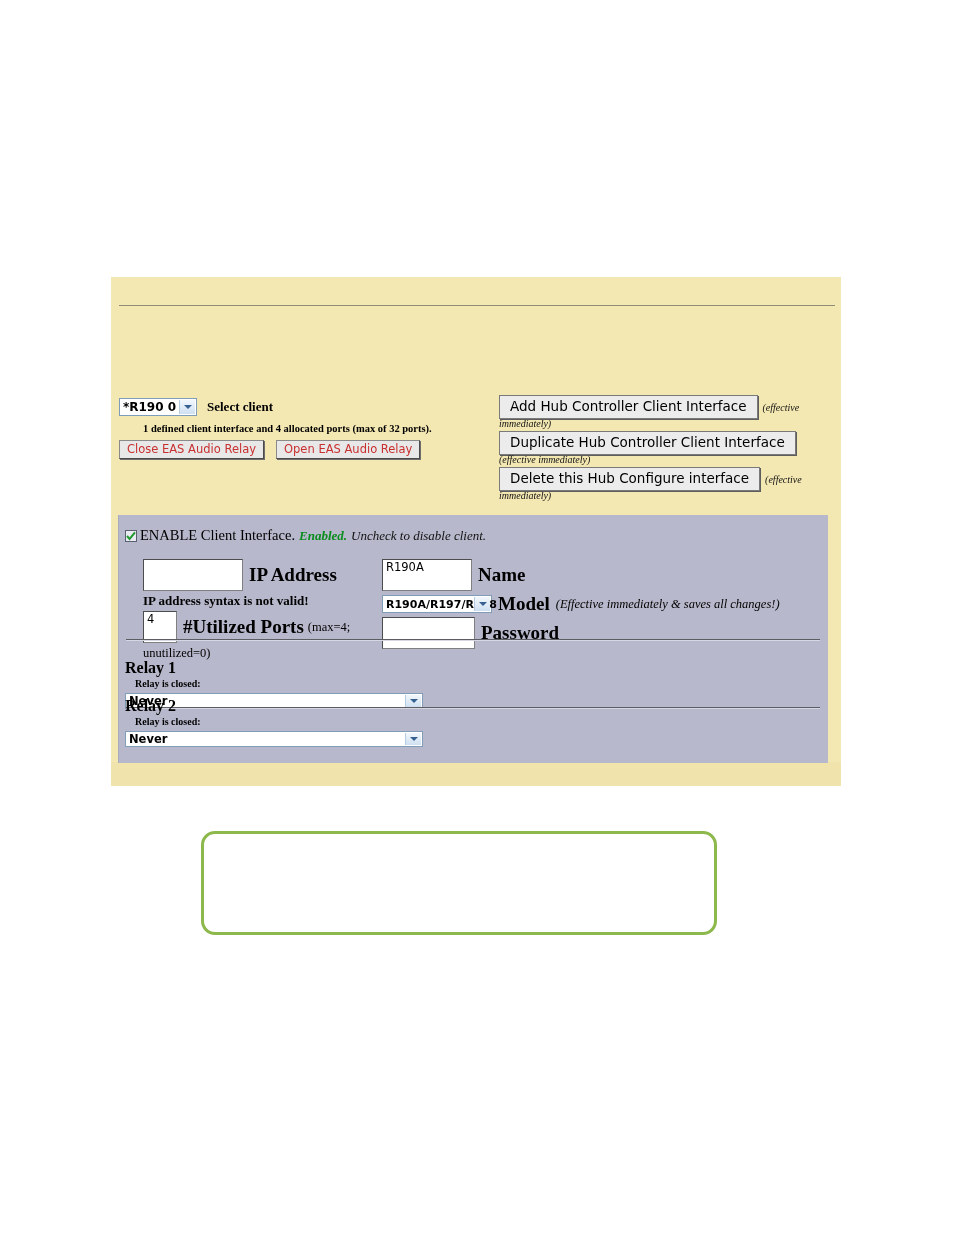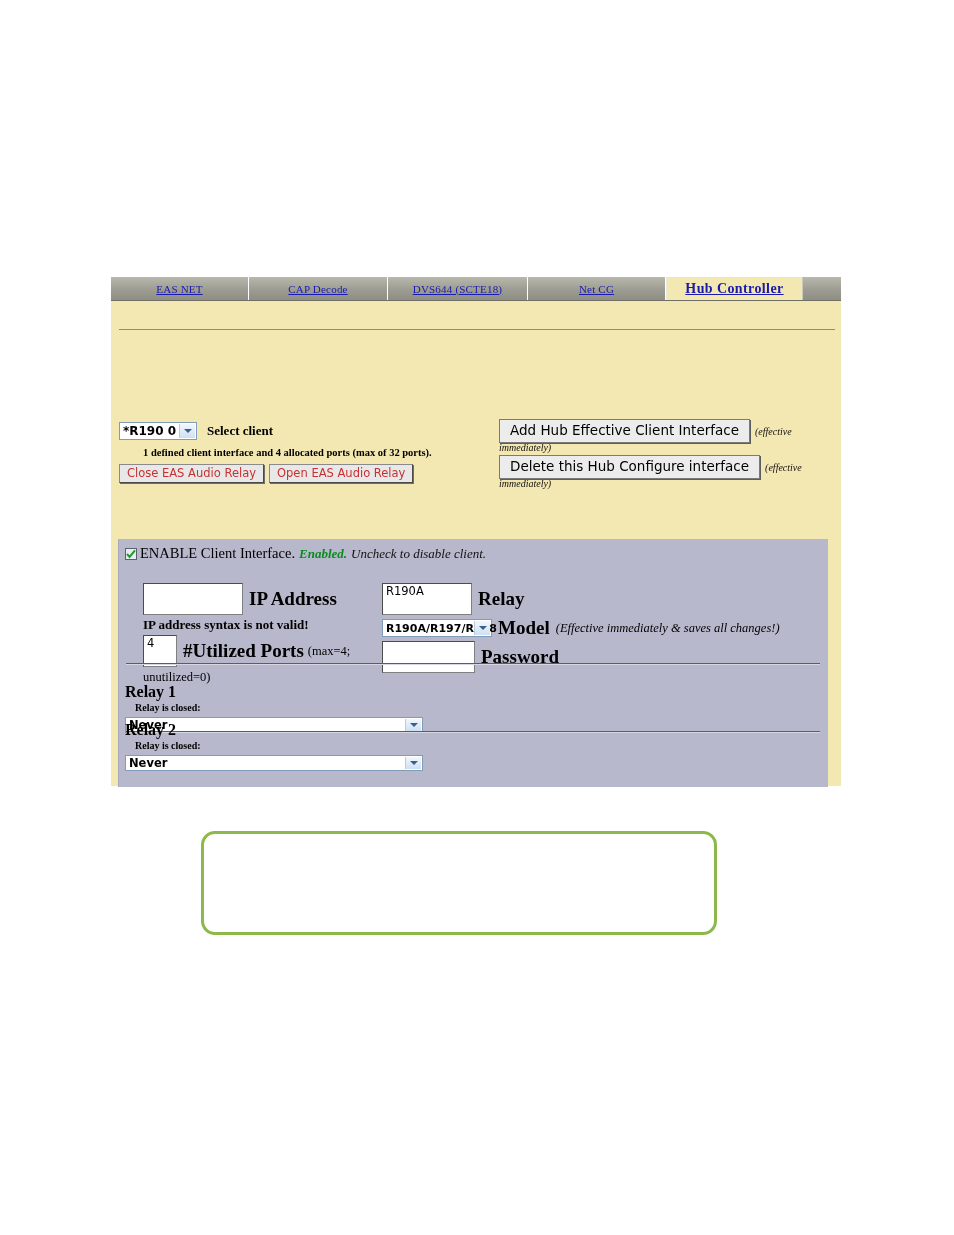--- a/index.html
+++ b/index.html
@@ -168,21 +168,21 @@
     font-size: 10.5px;
     font-weight: bold;
     color: #000;
     white-space: nowrap;
   }
   #relaybtns {
     position: absolute;
     left: 0px;
     top: 43px;
     display: flex;
-    gap: 5px;
+    gap: 12px;
   }
   .winbtn {
     font-family: "DejaVu Sans", sans-serif;
     font-size: 11.5px;
     background: #e8e8e8;
     border: 1px solid #8a8a8a;
     border-right-color: #4a4a4a;
     border-bottom-color: #4a4a4a;
     box-shadow: 1px 1px 0 #6e6e6e;
     padding: 1px 7px 2px 7px;
@@ -228,21 +228,21 @@
     top: 238px;
     width: 710px;
     height: 248px;
     background: #b7b8cb;
     box-sizing: border-box;
     border-left: 1px solid #a9aabd;
   }
   #enablerow {
     position: absolute;
     left: 6px;
-    top: 6px;
+    top: 12px;
     display: flex;
     align-items: center;
     white-space: nowrap;
   }
   .chk {
     width: 12px; height: 12px;
     border: 1px solid #5b6070;
     background: #e9eaf2;
     display: inline-flex;
     align-items: center;
@@ -321,38 +321,20 @@
     box-sizing: border-box;
   }
 </style>
 </head>
 <body>
 
 <div id="page">
 
   <div id="app">
 
-    <div id="tabbar">
-      <div class="tab t1">
-        <span>EAS NET</span>
-      </div>
-      <div class="tab t2">
-        <span>CAP Decode</span>
-      </div>
-      <div class="tab t3">
-        <span>DVS644 (SCTE18)</span>
-      </div>
-      <div class="tab t4">
-        <span>Net CG</span>
-      </div>
-      <div class="tab active">
-        <span>Hub Controller</span>
-      </div>
-      <div class="tab filler"></div>
-    </div>
 
     <div id="cream">
 
       <div id="topline"></div>
 
 
       <div id="selrow">
         <span class="wsel" id="selclient">
           <span>*R190 0</span>
           <span class="arrow"></span>
@@ -362,22 +344,26 @@
         <div id="defcount">1 defined client interface and 4 allocated ports (max of 32 ports).</div>
 
         <div id="relaybtns">
           <span class="winbtn red">Close EAS Audio Relay</span>
           <span class="winbtn red">Open EAS Audio Relay</span>
         </div>
       </div>
 
       <div id="actions">
         <div class="actrow">
-          <span class="bigbtn">Add Hub Effective Client Interface</span><span class="eff">(effective</span>
+          <span class="bigbtn">Add Hub Controller Client Interface</span><span class="eff">(effective</span>
           <span class="eff blk">immediately)</span>
+        </div>
+        <div class="actrow">
+          <span class="bigbtn">Duplicate Hub Controller Client Interface</span>
+          <span class="eff blk">(effective immediately)</span>
         </div>
         <div class="actrow">
           <span class="bigbtn">Delete this Hub Configure interface</span><span class="eff">(effective</span>
           <span class="eff blk">immediately)</span>
         </div>
       </div>
 
       <div id="graypanel">
 
         <div id="enablerow">
@@ -397,21 +383,21 @@
           </div>
           <div id="iperr">IP address syntax is not valid!</div>
           <div id="portsline">
             <span class="tinput" id="portsinput">4</span><span class="flbl">#Utilized Ports</span>
             <span id="portstail">(max=4; unutilized=0)</span>
           </div>
         </div>
 
         <div id="formright">
           <div style="margin-bottom:2px;">
-            <span class="tinput" id="nameinput">R190A</span><span class="flbl">Relay</span>
+            <span class="tinput" id="nameinput">R190A</span><span class="flbl">Name</span>
           </div>
           <div style="margin-bottom:2px;">
             <span class="wsel" id="modelsel">
               <span>R190A/R197/R198</span>
               <span class="arrow"></span>
             </span><span class="flbl">Model</span><span class="flbl fital">(Effective immediately &amp; saves all changes!)</span>
           </div>
           <div>
             <span class="tinput" id="pwinput"></span><span class="flbl">Password</span>
           </div>

